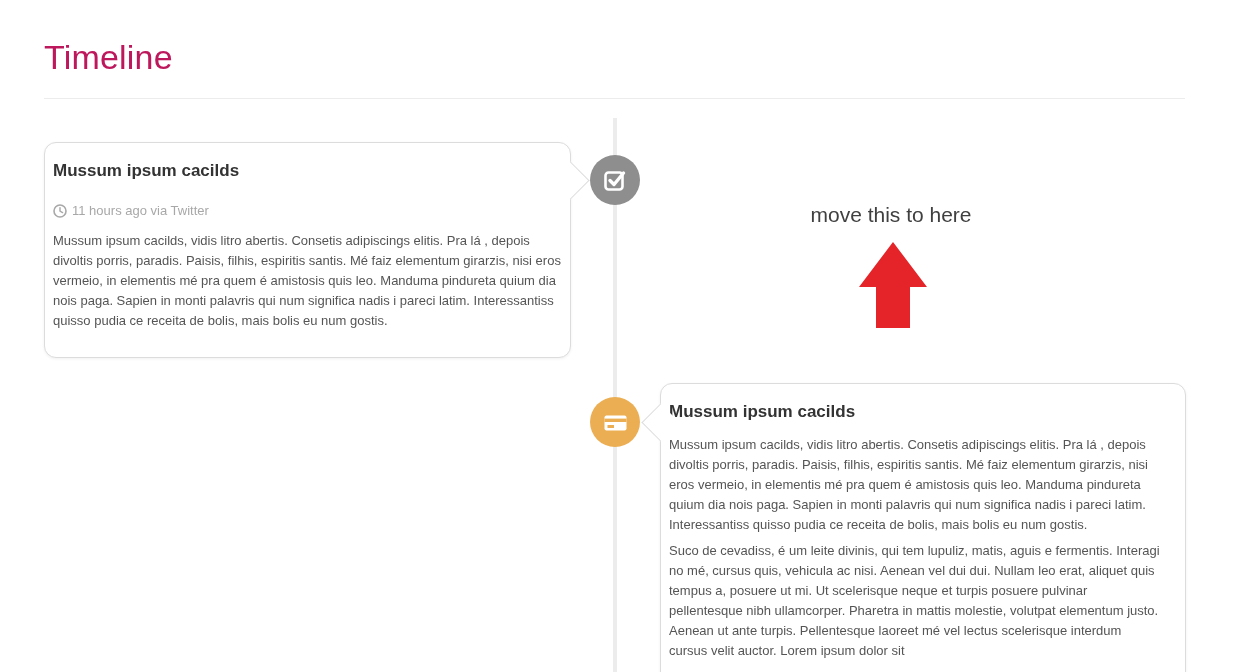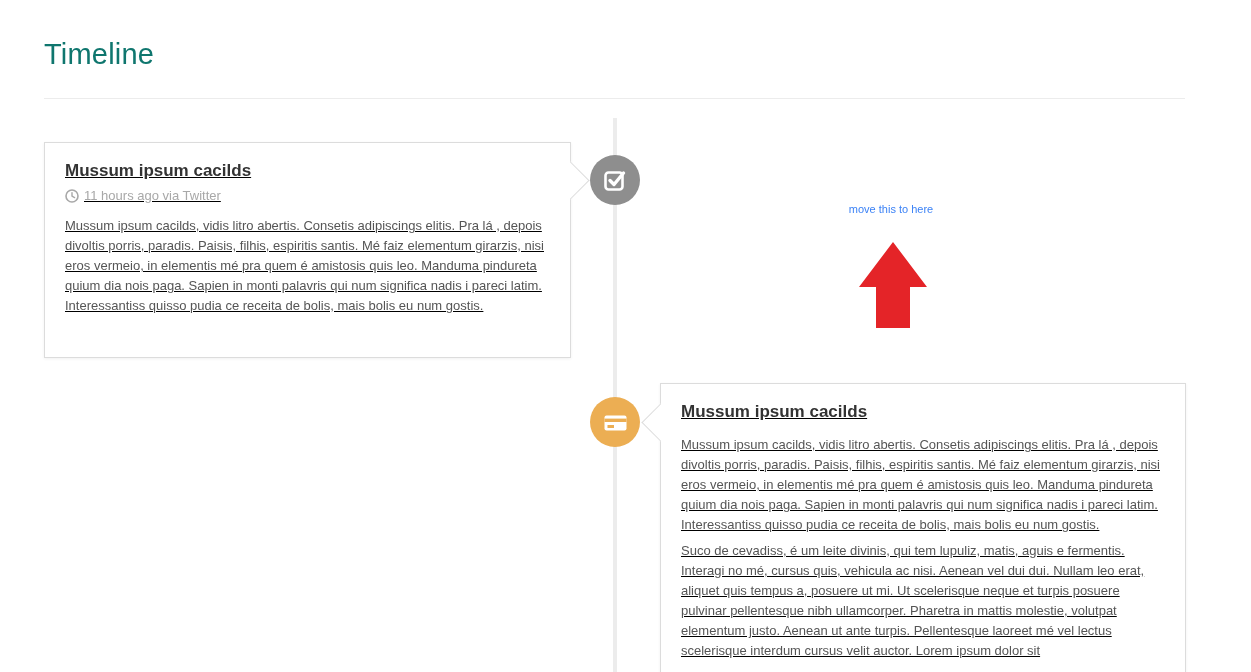--- a/index.html
+++ b/index.html
@@ -5,62 +5,62 @@
   html, body { margin: 0; padding: 0; }
   body {
     width: 1251px; height: 672px;
     background: #ffffff;
     overflow: hidden;
     position: relative;
     font-family: "Liberation Sans", sans-serif;
   }
   .page-title {
     position: absolute; left: 44px; top: 38px;
-    margin: 0; font-size: 29px; font-weight: 400; color: #0f766e;
+    margin: 0; font-size: 34px; font-weight: 400; color: #be185d;
     letter-spacing: 0.2px;
   }
   .title-divider {
     position: absolute; left: 44px; top: 98px; width: 1141px; height: 0;
     border: none; border-top: 1px solid #ececec; margin: 0;
   }
   .timeline-line {
     position: absolute; left: 613px; top: 118px;
     width: 4px; height: 554px; background: #ececec;
   }
   .entry-marker {
     position: absolute; left: 590px; width: 50px; height: 50px;
     border-radius: 50%; display: flex; align-items: center; justify-content: center;
     z-index: 3;
   }
   .marker-gray   { top: 155px; background: #8e8e8e; }
   .marker-orange { top: 397px; background: #ecae53; }
   .card {
     position: absolute; background: #fff;
-    border: 1px solid #dcdcdc; border-radius: 0;
+    border: 1px solid #dcdcdc; border-radius: 12px;
     box-shadow: 0 1px 3px rgba(0,0,0,0.06);
-    box-sizing: border-box; padding: 18px 20px; text-decoration: underline;
+    box-sizing: border-box; padding: 18px 8px;
   }
   .card-left  { left: 44px;  top: 142px; width: 527px; height: 216px; }
   .card-right { left: 660px; top: 383px; width: 526px; height: 560px; padding-right: 24px; }
   .tail {
     position: absolute; width: 26px; height: 26px; background: #fff;
     transform: rotate(45deg); z-index: 2;
   }
   .tail-right { right: -14px; top: 24px; border-top: 1px solid #dcdcdc; border-right: 1px solid #dcdcdc; }
   .tail-left  { left: -14px;  top: 25px; border-bottom: 1px solid #dcdcdc; border-left: 1px solid #dcdcdc; }
   .card-title { margin: 0; font-size: 17px; font-weight: 700; color: #333; }
   .card-meta {
-    margin-top: 7px; display: flex; align-items: center; gap: 5px;
+    margin-top: 22px; display: flex; align-items: center; gap: 5px;
     font-size: 13px; color: #a8a8a8;
   }
   .card-body { margin: 13px 0 0 0; font-size: 13px; line-height: 20px; color: #555; }
   .card-body + .card-body { margin-top: 6px; }
   .annotation-label {
     position: absolute; left: 791px; top: 203px; width: 200px;
-    text-align: center; font-size: 11px; color: #3b82f6;
+    text-align: center; font-size: 21px; color: #404040;
   }
   .annotation-arrow { position: absolute; left: 859px; top: 242px; }
   svg { display: block; }
 </style>
 </head>
 <body>
 
 <h1 class="page-title">Timeline</h1>
 <hr class="title-divider">
 

